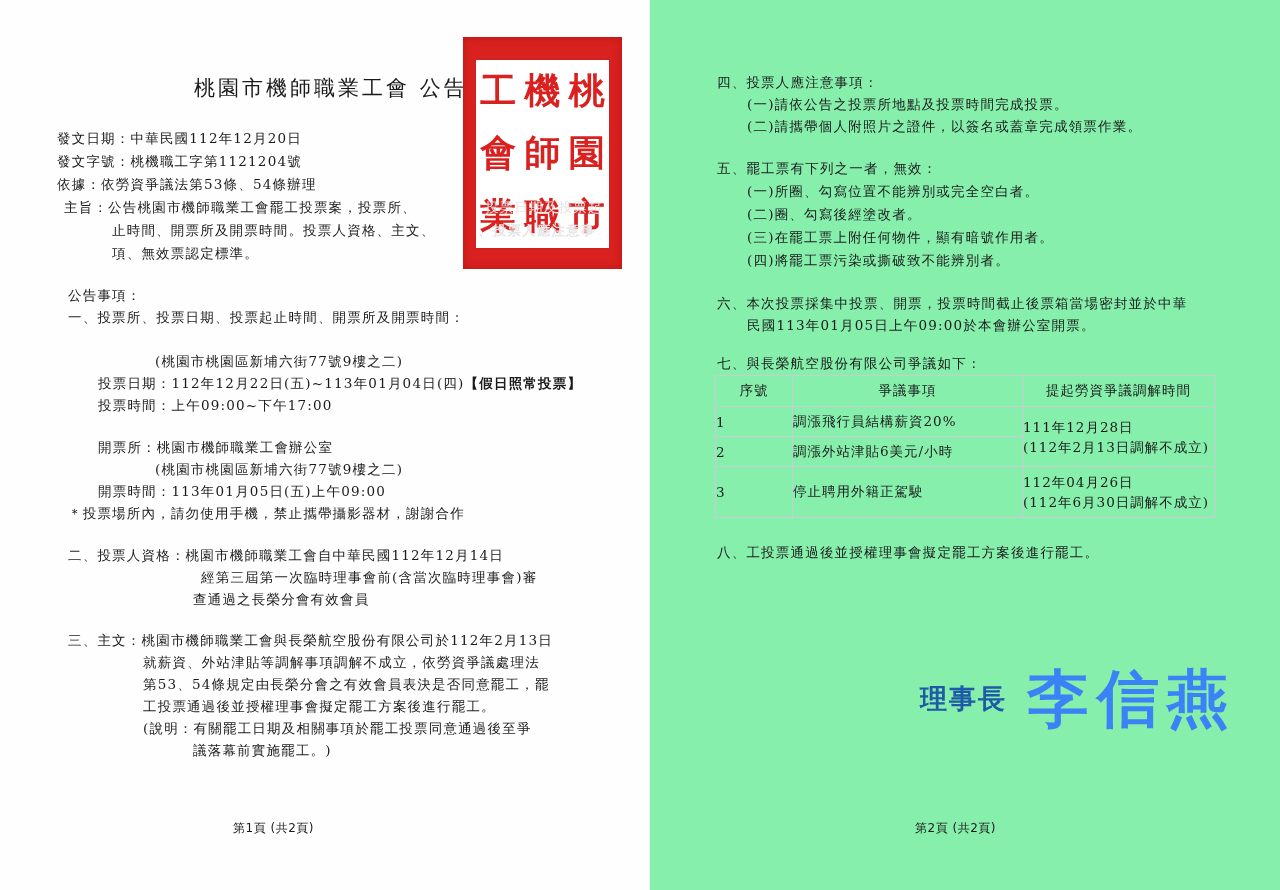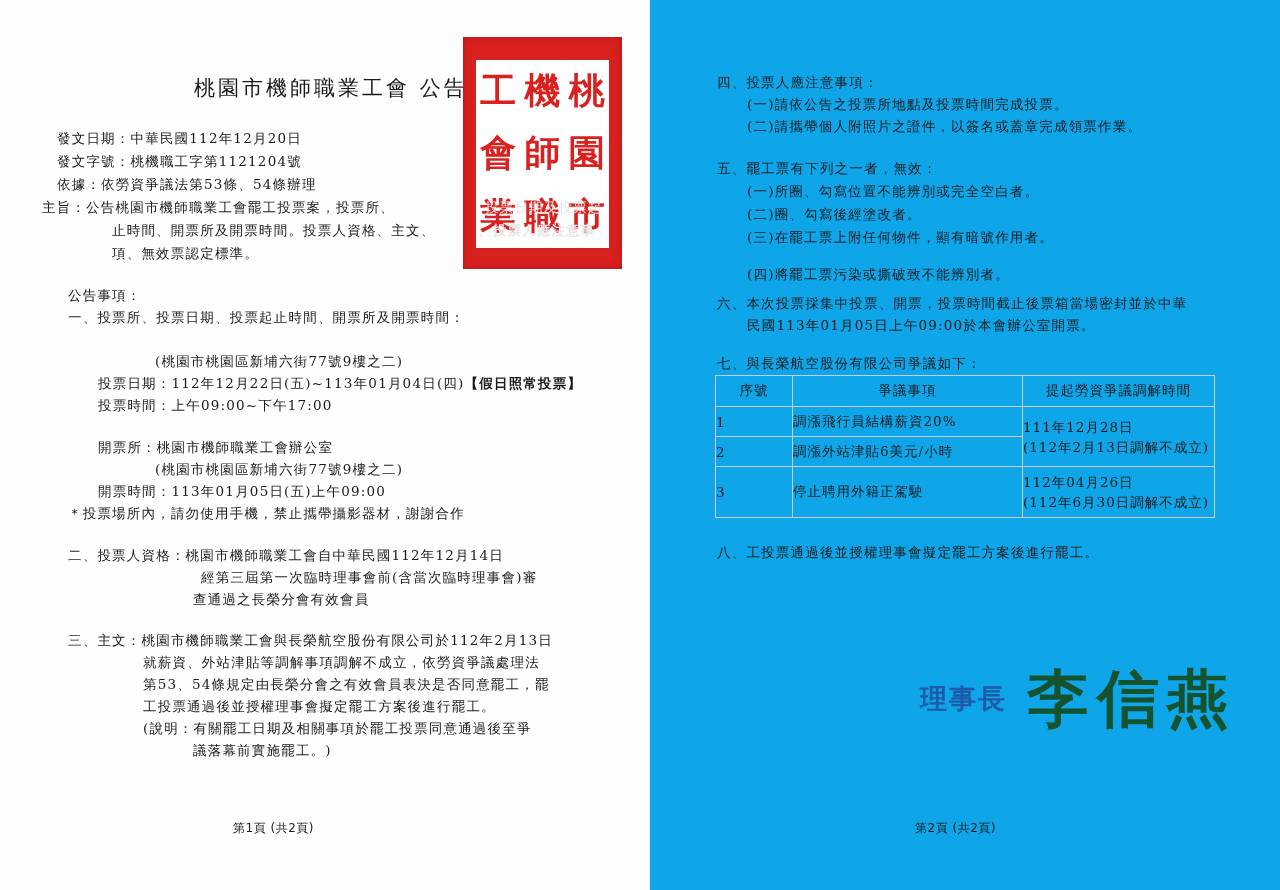--- a/index.html
+++ b/index.html
@@ -4,21 +4,21 @@
 <style>
   html, body { margin:0; padding:0; }
   body {
     width:1280px; height:890px; overflow:hidden; position:relative;
     background:#ffffff;
     font-family: "DejaVu Serif", "Liberation Serif", serif;
     color:#1a1a1a;
   }
   .page { position:absolute; top:0; height:890px; background:#fefefe; }
   .page.left { left:0; width:650px; }
-  .page.right { left:650px; width:630px; background:#0ea5e9; }
+  .page.right { left:650px; width:630px; background:#86efac; }
   .divider { position:absolute; left:649px; top:0; width:2px; height:890px; background:#eef0f6; }
 
   .t { position:absolute; white-space:nowrap; font-size:13.5px; line-height:20px; letter-spacing:1.2px; }
   .title { position:absolute; left:170px; top:74px; font-size:21px; letter-spacing:3px; white-space:nowrap;margin-left:24px; }
 
   
   .seal {
     position:absolute; left:463px; top:37px; width:159px; height:232px;
     background:#d9211f;
     box-shadow: inset 0 0 8px rgba(120,0,0,0.35);
@@ -52,32 +52,32 @@
   table.disputes .c3 { width:191px; }
   table.disputes .tall { height:50px; }
   .two-line { line-height:20px; }
 
   .footer { position:absolute; top:820px; font-size:12px; font-family:"DejaVu Sans", sans-serif; white-space:nowrap; letter-spacing:0.5px; }
 
   .sig-box {
     position:absolute; left:912px; top:655px; width:320px; height:80px;
   }
   .sig-title { position:absolute; left:8px; top:26px; font-size:27px; color:#1e5aa8; font-weight:bold; letter-spacing:2px; white-space:nowrap; }
-  .sig-name { position:absolute; left:115px; top:2px; font-size:62px; color:#14532d; font-weight:bold; letter-spacing:8px; white-space:nowrap; font-family:"DejaVu Serif", serif;text-align:center; }
+  .sig-name { position:absolute; left:115px; top:2px; font-size:62px; color:#3b82f6; font-weight:bold; letter-spacing:8px; white-space:nowrap; font-family:"DejaVu Serif", serif;text-align:center; }
 </style>
 </head>
 <body>
 
 <div class="page left">
   <div class="title">桃園市機師職業工會  公告</div>
 
   <div class="t" style="left:57px;top:128px;">發文日期：中華民國112年12月20日</div>
   <div class="t" style="left:57px;top:151px;">發文字號：桃機職工字第1121204號</div>
   <div class="t" style="left:57px;top:174px;">依據：依勞資爭議法第53條、54條辦理</div>
-  <div class="t" style="left:42px;top:197px;">主旨：公告桃園市機師職業工會罷工投票案，投票所、</div>
+  <div class="t" style="left:64px;top:197px;">主旨：公告桃園市機師職業工會罷工投票案，投票所、</div>
   <div class="t" style="left:112px;top:220px;">止時間、開票所及開票時間。投票人資格、主文、</div>
   <div class="t" style="left:112px;top:243px;">項、無效票認定標準。</div>
 
   <div class="seal">
     <div class="seal-inner">
       <span class="seal-char">桃</span>
       <span class="seal-char">機</span>
       <span class="seal-char">工</span>
       <span class="seal-char">園</span>
       <span class="seal-char">師</span>
@@ -121,21 +121,21 @@
 
 <div class="page right">
   <div class="t" style="left:67px;top:72px;">四、投票人應注意事項：</div>
   <div class="t" style="left:97px;top:94px;">(一)請依公告之投票所地點及投票時間完成投票。</div>
   <div class="t" style="left:97px;top:116px;">(二)請攜帶個人附照片之證件，以簽名或蓋章完成領票作業。</div>
 
   <div class="t" style="left:67px;top:158px;">五、罷工票有下列之一者，無效：</div>
   <div class="t" style="left:97px;top:181px;">(一)所圈、勾寫位置不能辨別或完全空白者。</div>
   <div class="t" style="left:97px;top:204px;">(二)圈、勾寫後經塗改者。</div>
   <div class="t" style="left:97px;top:227px;">(三)在罷工票上附任何物件，顯有暗號作用者。</div>
-  <div class="t" style="left:97px;top:264px;">(四)將罷工票污染或撕破致不能辨別者。</div>
+  <div class="t" style="left:97px;top:250px;">(四)將罷工票污染或撕破致不能辨別者。</div>
 
   <div class="t" style="left:67px;top:293px;">六、本次投票採集中投票、開票，投票時間截止後票箱當場密封並於中華</div>
   <div class="t" style="left:97px;top:315px;">民國113年01月05日上午09:00於本會辦公室開票。</div>
 
   <div class="t" style="left:67px;top:353px;">七、與長榮航空股份有限公司爭議如下：</div>
 
   <div class="footer" style="left:265px;">第2頁 (共2頁)</div>
 
   <div class="t" style="left:67px;top:542px;">八、工投票通過後並授權理事會擬定罷工方案後進行罷工。</div>
 </div>

